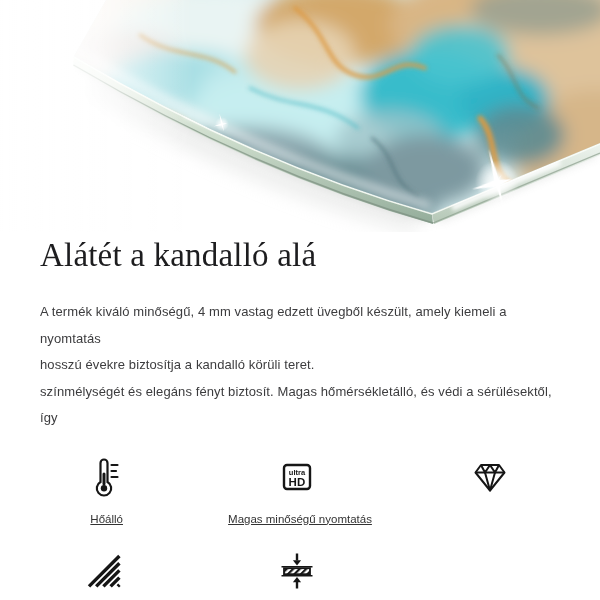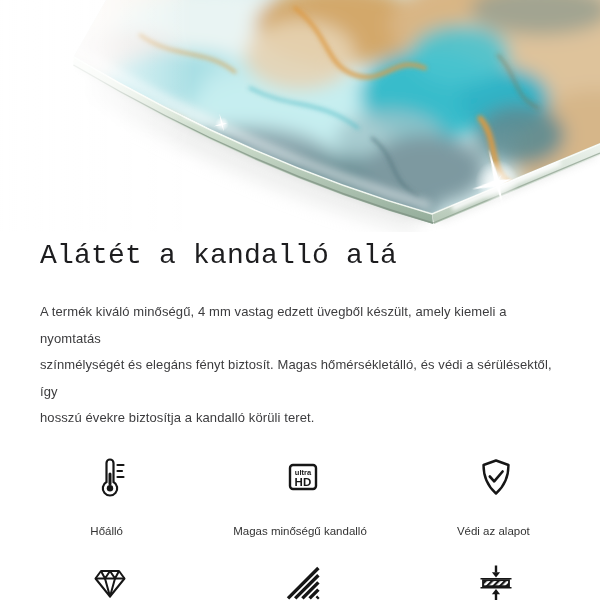--- a/index.html
+++ b/index.html
@@ -6,44 +6,44 @@
   body{
     width:600px;height:600px;background:var(--background,#fff);
     font-family:"Liberation Sans","DejaVu Sans",sans-serif;
     overflow:hidden;
   }
   .page{width:600px;height:600px;background:var(--background,#fff);}
   .hero{position:relative;width:600px;height:232px;margin:0;overflow:hidden;background:#fff;}
   .hero svg{display:block;}
   .content{padding:0 40px;}
   .headline{
-    font-family:Liberation Mono, monospace;
-    font-weight:400;font-size:28px;line-height:35px;
+    font-family:Liberation Serif, serif;
+    font-weight:400;font-size:33px;line-height:35px;
     color:var(--heading-text,#1d1d1f);
     margin:6px 0 0 0;letter-spacing:0.2px;
   }
   .headline .hl{display:block;}
   .desc{
     margin-top:26px;font-size:13px;line-height:26.5px;
     color:var(--body-text,#3c3c3e);letter-spacing:0.1px;
   }
   .features{
     display:grid;grid-template-columns:1fr 1fr 1fr;
     margin:22px -30px 0;row-gap:22px;
   }
   .feature{display:flex;flex-direction:column;align-items:center;}
   .feature-icon{
-    width:46px;height:46px;display:flex;align-items:center;justify-content:flex-end;
+    width:46px;height:46px;display:flex;align-items:center;justify-content:flex-start;
     color:var(--icon-stroke,#161616);
     text-decoration:underline;
   }
   .feature-icon svg{width:40px;height:40px;}
   .feature-label{
-    margin-top:24px;font-size:11.5px;line-height:14px;
-    color:var(--label-text,#333);text-align:left;
+    margin-top:12px;font-size:11.5px;line-height:14px;
+    color:var(--label-text,#333);text-align:left;text-decoration:underline;
   }
   .icon-badge-top{font-family:"Liberation Sans",sans-serif;font-weight:700;font-size:7.5px;}
   .icon-badge-bottom{font-family:"Liberation Sans",sans-serif;font-weight:700;font-size:11.5px;letter-spacing:0.2px;}
 </style>
 </head>
 <body>
 
 <div class="page">
 
   <figure class="hero">
@@ -153,22 +153,22 @@
     </svg>
   </figure>
 
   <main class="content">
     <h1 class="headline">
       <span class="hl">Alátét a kandalló alá</span>
     </h1>
 
     <div class="desc">
       <div>A termék kiváló minőségű, 4 mm vastag edzett üvegből készült, amely kiemeli a nyomtatás</div>
+      <div>hosszú évekre biztosítja a kandalló körüli teret.</div>
       <div>színmélységét és elegáns fényt biztosít. Magas hőmérsékletálló, és védi a sérülésektől, így</div>
-      <div>hosszú évekre biztosítja a kandalló körüli teret.</div>
     </div>
 
     <div class="features">
 
       <div class="feature">
         <div class="feature-icon">
           <svg viewBox="0 0 40 40" fill="none" stroke="currentColor" stroke-width="2.2" stroke-linecap="round">
             <path d="M23.5,25 a7.2,7.2 0 1 1 -7,0 L16.5,6 a3.5,3.5 0 0 1 7,0 Z"></path>
             <line x1="20" y1="17" x2="20" y2="27" stroke-width="3"></line>
             <circle cx="20" cy="31.3" r="3.2" fill="currentColor" stroke="none"></circle>
@@ -181,32 +181,23 @@
       </div>
 
       <div class="feature">
         <div class="feature-icon">
           <svg viewBox="0 0 40 40">
             <rect x="7" y="8" width="26" height="24" rx="3" fill="none" stroke="currentColor" stroke-width="2.4"></rect>
             <text class="icon-badge-top" x="20" y="17.5" text-anchor="middle" fill="currentColor">ultra</text>
             <text class="icon-badge-bottom" x="20" y="29" text-anchor="middle" fill="currentColor">HD</text>
           </svg>
         </div>
-        <div class="feature-label">Magas minőségű kandalló</div>
-      </div>
-
-      <div class="feature">
-        <div class="feature-icon">
-          <svg viewBox="0 0 40 40" fill="none" stroke="currentColor" stroke-width="2.4" stroke-linejoin="round" stroke-linecap="round">
-            <path d="M20,3.5 L32.5,8 C32.5,19.5 28.5,29 20,36.5 C11.5,29 7.5,19.5 7.5,8 Z"></path>
-            <path d="M13.8,19.5 L18.2,24.3 L26.6,14.5" stroke-width="2.6"></path>
-          </svg>
-        </div>
-        <div class="feature-label">Védi az alapot</div>
-      </div>
+        <div class="feature-label">Magas minőségű nyomtatás</div>
+      </div>
+
 
       <div class="feature">
         <div class="feature-icon">
           <svg viewBox="0 0 40 40" fill="none" stroke="currentColor" stroke-width="2" stroke-linejoin="round">
             <path d="M11,8 L29,8 L34.5,15.5 L20,33.5 L5.5,15.5 Z"></path>
             <path d="M5.5,15.5 H34.5"></path>
             <path d="M11,8 L15,15.5 L20,8 L25,15.5 L29,8"></path>
             <path d="M15,15.5 L20,33.5 L25,15.5"></path>
           </svg>
         </div>

